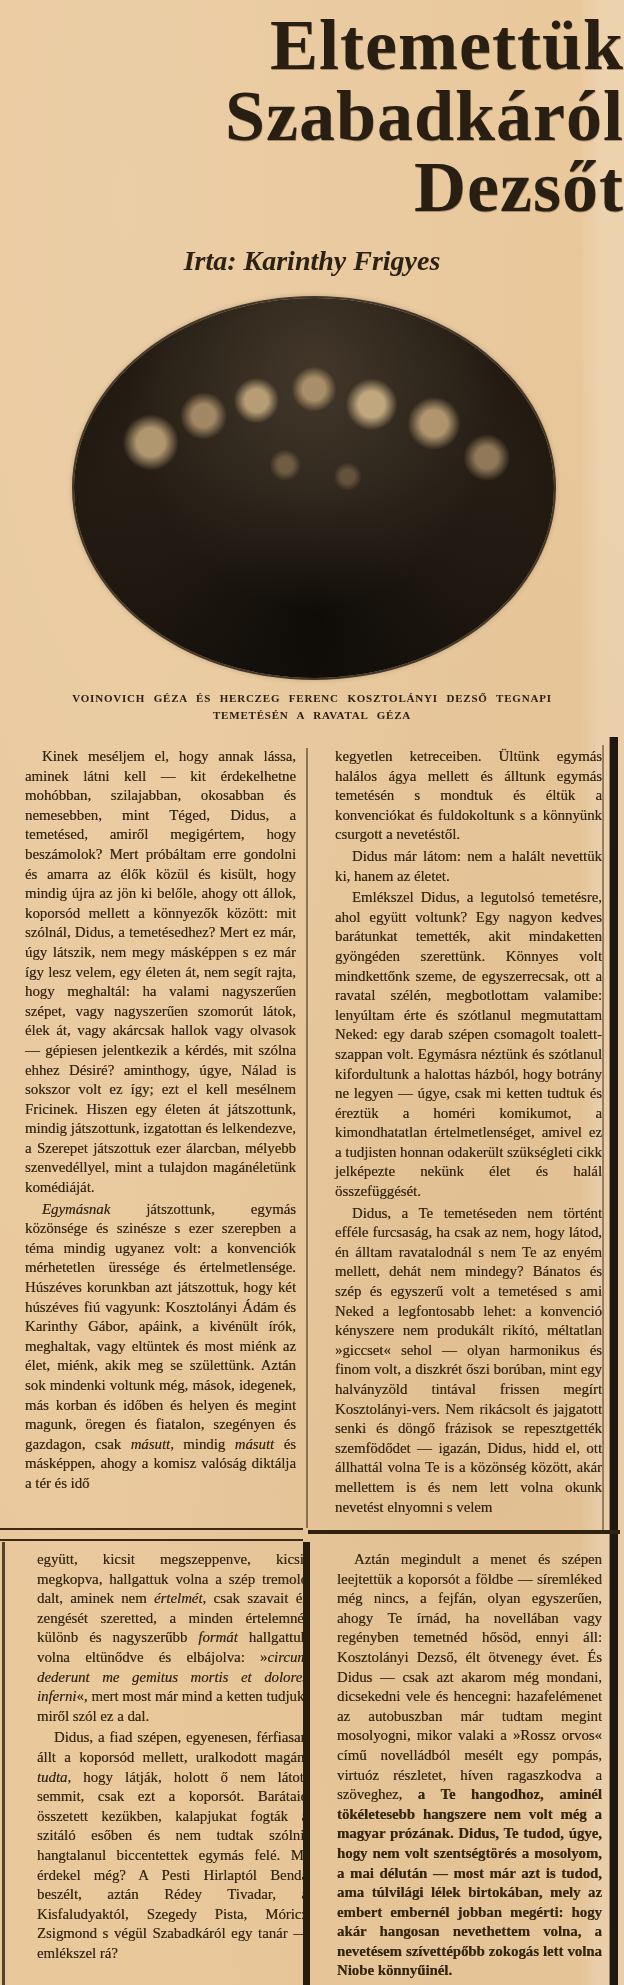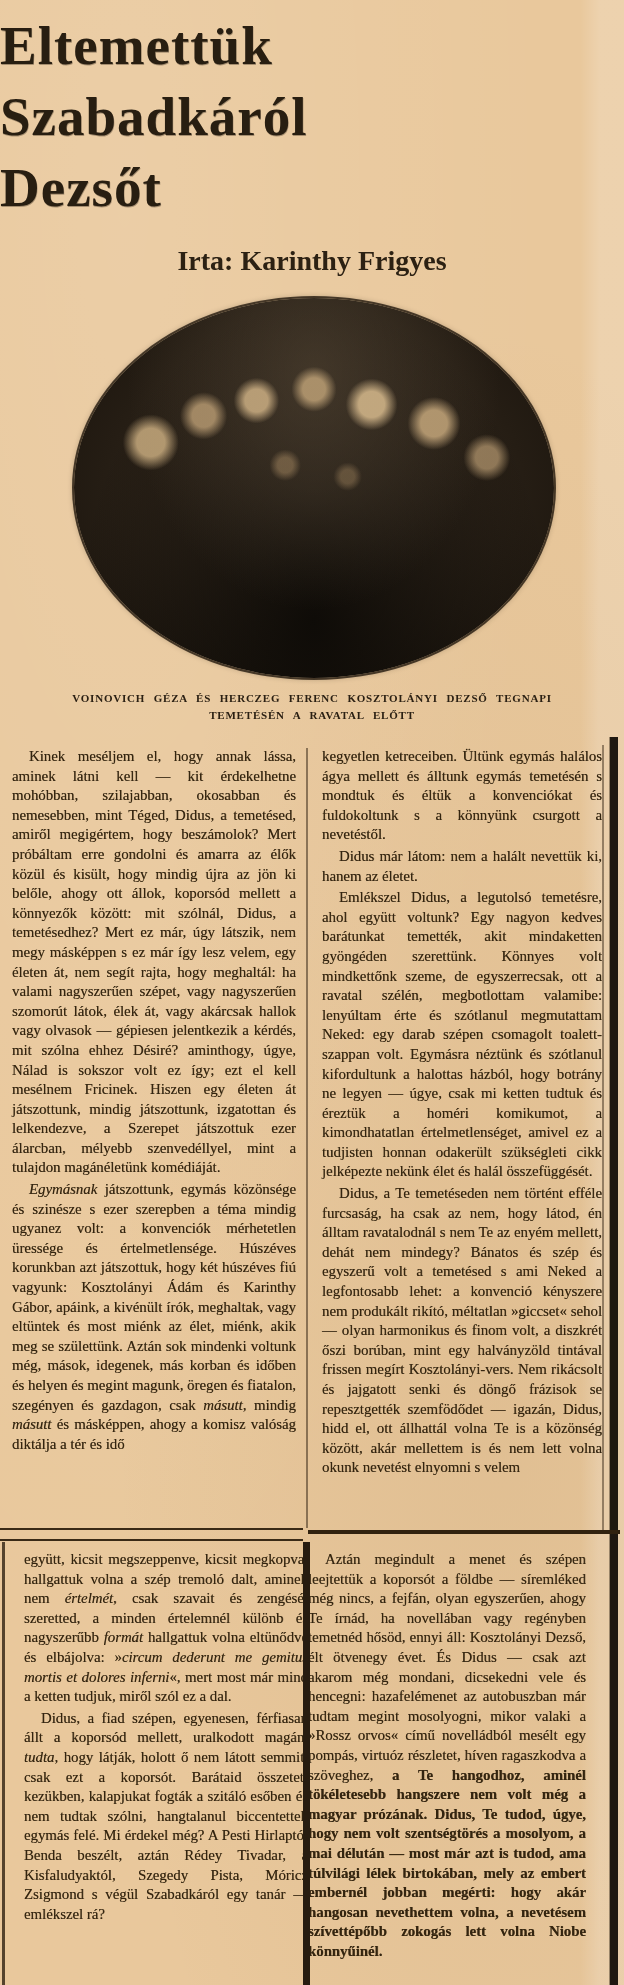--- a/index.html
+++ b/index.html
@@ -11,31 +11,31 @@
     background:
       linear-gradient(90deg, rgba(0,0,0,0) 0 93%, rgba(255,255,255,.18) 96% 100%),
       radial-gradient(ellipse at 20% 10%, rgba(255,255,255,.10), rgba(0,0,0,0) 60%),
       radial-gradient(ellipse at 80% 70%, rgba(120,80,30,.08), rgba(0,0,0,0) 55%),
       #e9c89c;
     overflow:hidden;
     font-family:"Liberation Serif","DejaVu Serif",serif;
   }
   .title{
     position:absolute;top:10px;left:0;width:100%;
-    text-align:left;
+    text-align:right;
     font-weight:700;
-    font-size:55px;line-height:71px;
+    font-size:72px;line-height:71px;
     letter-spacing:1px;
     color:#281e11;
     text-shadow:.5px .5px 0 rgba(40,30,17,.35);
   }
   .byline{
     position:absolute;top:246px;left:0;width:100%;
     text-align:center;
-    font-weight:700;
+    font-weight:700;font-style:italic;
     font-size:28px;line-height:30px;
     color:#2c2113;
   }
   .photo{
     position:absolute;left:74px;top:298px;width:480px;height:380px;
     border-radius:50%;
     background:
       radial-gradient(circle at 16% 38%, rgba(201,172,127,.85) 0 3%, rgba(0,0,0,0) 6%),
       radial-gradient(circle at 27% 31%, rgba(190,160,118,.8) 0 2.6%, rgba(0,0,0,0) 5.4%),
       radial-gradient(circle at 38% 27%, rgba(205,176,132,.85) 0 2.8%, rgba(0,0,0,0) 5.6%),
@@ -59,28 +59,28 @@
     color:#2b2013;
   }
   .col{
     position:absolute;width:288px;
     font-size:14.8px;line-height:19.6px;
     text-align:justify;
     color:#33240f;
     text-shadow:.3px 0 0 rgba(51,36,15,.55);
     overflow:hidden;
   }
-  .col p{margin:0 0 2px 4px;padding:0;font-family:Liberation Serif, serif;}
+  .col p{margin:0 0 2px 17px;padding:0;font-family:Liberation Serif, serif;}
   .col p.ind{text-indent:17px;}
   .col .it{font-style:italic;}
   .col .bd{font-weight:700;}
   .col-upper-left{left:8px;top:747px;height:782px;}
   .col-upper-right{left:318px;top:747px;width:284px;height:782px;}
   .col-lower-left{left:20px;top:1550px;height:428px;}
-  .col-lower-right{left:304px;top:1550px;width:282px;height:428px;}
+  .col-lower-right{left:320px;top:1550px;width:282px;height:428px;}
   .vrule-upper{position:absolute;left:306px;top:748px;width:2px;height:780px;background:rgba(62,46,28,.55);}
   .vrule-right-thin{position:absolute;left:602px;top:745px;width:2px;height:785px;background:rgba(62,46,28,.5);}
   .vbar-right{position:absolute;left:609px;top:737px;width:9px;height:1248px;background:#1f1810;box-shadow:1px 0 0 rgba(233,205,165,.6) inset;}
   .vbar-lower-divider{position:absolute;left:303px;top:1542px;width:7px;height:443px;background:#271c10;}
   .vline-lower-left{position:absolute;left:2px;top:1542px;width:3px;height:443px;background:rgba(48,34,18,.8);}
   .hrule-left{position:absolute;left:0;top:1528px;width:303px;height:9px;
     border-top:2px solid #3a2a16;border-bottom:2px solid #3a2a16;}
   .hrule-right{position:absolute;left:308px;top:1530px;width:312px;height:4px;background:#31220f;}
 </style>
 </head>
@@ -93,21 +93,21 @@
     <div>Szabadkáról</div>
     <div>Dezsőt</div>
   </div>
 
   <div class="byline">Irta: Karinthy Frigyes</div>
 
   <div class="photo"></div>
 
   <div class="caption">
     <div>VOINOVICH GÉZA ÉS HERCZEG FERENC KOSZTOLÁNYI DEZSŐ TEGNAPI</div>
-    <div>TEMETÉSÉN A RAVATAL ELŐTT</div>
+    <div>TEMETÉSÉN A RAVATAL GÉZA</div>
   </div>
 
   <div class="col col-upper-left">
       <p class="ind"><span>Kinek meséljem el, hogy annak lássa, aminek látni kell — kit érdekelhetne mohóbban, szilajabban, okosabban és nemesebben, mint Téged, Didus, a temetésed, amiről megigértem, hogy beszámolok? Mert próbáltam erre gondolni és amarra az élők közül és kisült, hogy mindig újra az jön ki belőle, ahogy ott állok, koporsód mellett a könnyezők között: mit szólnál, Didus, a temetésedhez? Mert ez már, úgy látszik, nem megy másképpen s ez már így lesz velem, egy életen át, nem segít rajta, hogy meghaltál: ha valami nagyszerűen szépet, vagy nagyszerűen szomorút látok, élek át, vagy akárcsak hallok vagy olvasok — gépiesen jelentkezik a kérdés, mit szólna ehhez Désiré? aminthogy, úgye, Nálad is sokszor volt ez így; ezt el kell mesélnem Fricinek. Hiszen egy életen át játszottunk, mindig játszottunk, izgatottan és lelkendezve, a Szerepet játszottuk ezer álarcban, mélyebb szenvedéllyel, mint a tulajdon magánéletünk komédiáját.</span></p>
       <p class="ind"><span class="it">Egymásnak</span><span> játszottunk, egymás közönsége és szinésze s ezer szerepben a téma mindig ugyanez volt: a konvenciók mérhetetlen üressége és értelmetlensége. Húszéves korunkban azt játszottuk, hogy két húszéves fiú vagyunk: Kosztolányi Ádám és Karinthy Gábor, apáink, a kivénült írók, meghaltak, vagy eltüntek és most miénk az élet, miénk, akik meg se születtünk. Aztán sok mindenki voltunk még, mások, idegenek, más korban és időben és helyen és megint magunk, öregen és fiatalon, szegényen és gazdagon, csak </span><span class="it">másutt</span><span>, mindig </span><span class="it">másutt</span><span> és másképpen, ahogy a komisz valóság diktálja a tér és idő</span></p>
     </div>
   <div class="col col-upper-right">
       <p><span>kegyetlen ketreceiben. Ültünk egymás halálos ágya mellett és álltunk egymás temetésén s mondtuk és éltük a konvenciókat és fuldokoltunk s a könnyünk csurgott a nevetéstől.</span></p>
       <p class="ind"><span>Didus már látom: nem a halált nevettük ki, hanem az életet.</span></p>
       <p class="ind"><span>Emlékszel Didus, a legutolsó temetésre, ahol együtt voltunk? Egy nagyon kedves barátunkat temették, akit mindaketten gyöngéden szerettünk. Könnyes volt mindkettőnk szeme, de egyszerrecsak, ott a ravatal szélén, megbotlottam valamibe: lenyúltam érte és szótlanul megmutattam Neked: egy darab szépen csomagolt toalett-szappan volt. Egymásra néztünk és szótlanul kifordultunk a halottas házból, hogy botrány ne legyen — úgye, csak mi ketten tudtuk és éreztük a homéri komikumot, a kimondhatatlan értelmetlenséget, amivel ez a tudjisten honnan odakerült szükségleti cikk jelképezte nekünk élet és halál összefüggését.</span></p>

